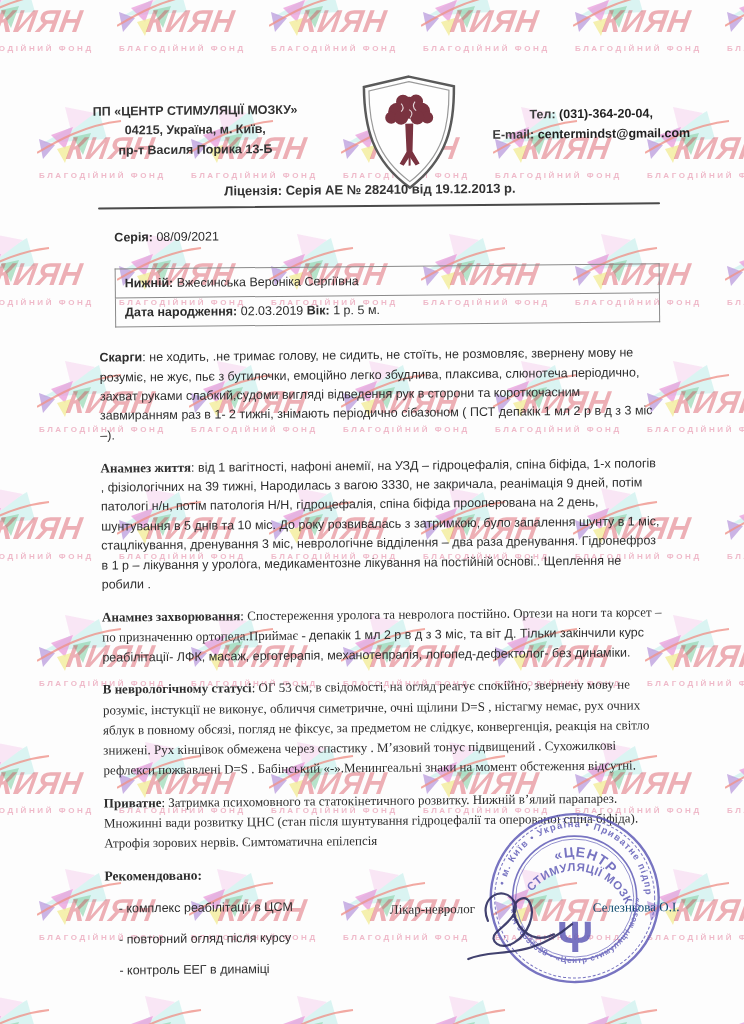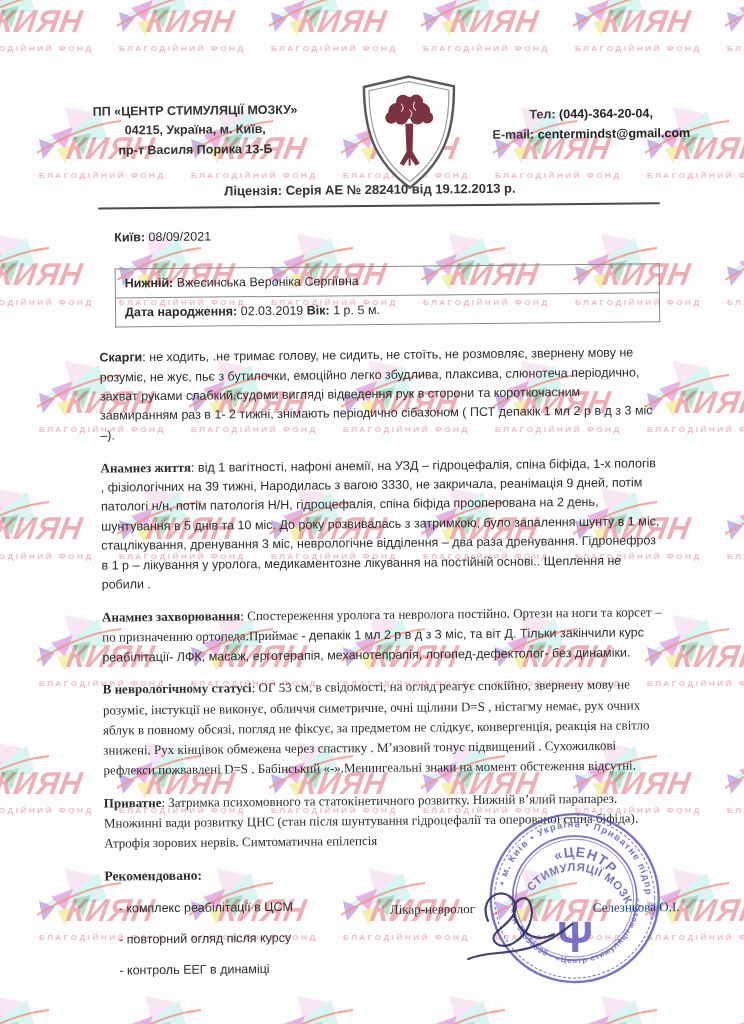--- a/index.html
+++ b/index.html
@@ -731,35 +731,35 @@
       <g stroke="#fdfdfd" stroke-width="1.1" fill="none" opacity=".8">
         <path d="M42,30 q4,4 0,8"></path>
           <path d="M56,28 q-4,5 1,9"></path>
           <path d="M50,36 q5,3 1,8"></path>
       </g>
     </svg>
 
     <div class="contact">
       <div>
         <span>Тел:</span>
-        <b>(044)-364-20-04,</b>
+        <b>(031)-364-20-04,</b>
       </div>
       <div>
         <span>E-mail:</span>
         <b>centermindst@gmail.com</b>
       </div>
     </div>
 
     <div class="license">Ліцензія: Серія АЕ № 282410 від 19.12.2013 р.</div>
     <div class="license-rule"></div>
 
     <div class="flow">
 
       <div class="date-line">
-        <span class="lbl">Київ:</span>
+        <span class="lbl">Серія:</span>
         <span>08/09/2021</span>
       </div>
 
       <table class="pt-table">
         <tbody>
             <tr>
           <td>
             <span class="lbl">Нижній:</span>
             <span>Вжесинська Вероніка Сергіївна</span>
           </td>

